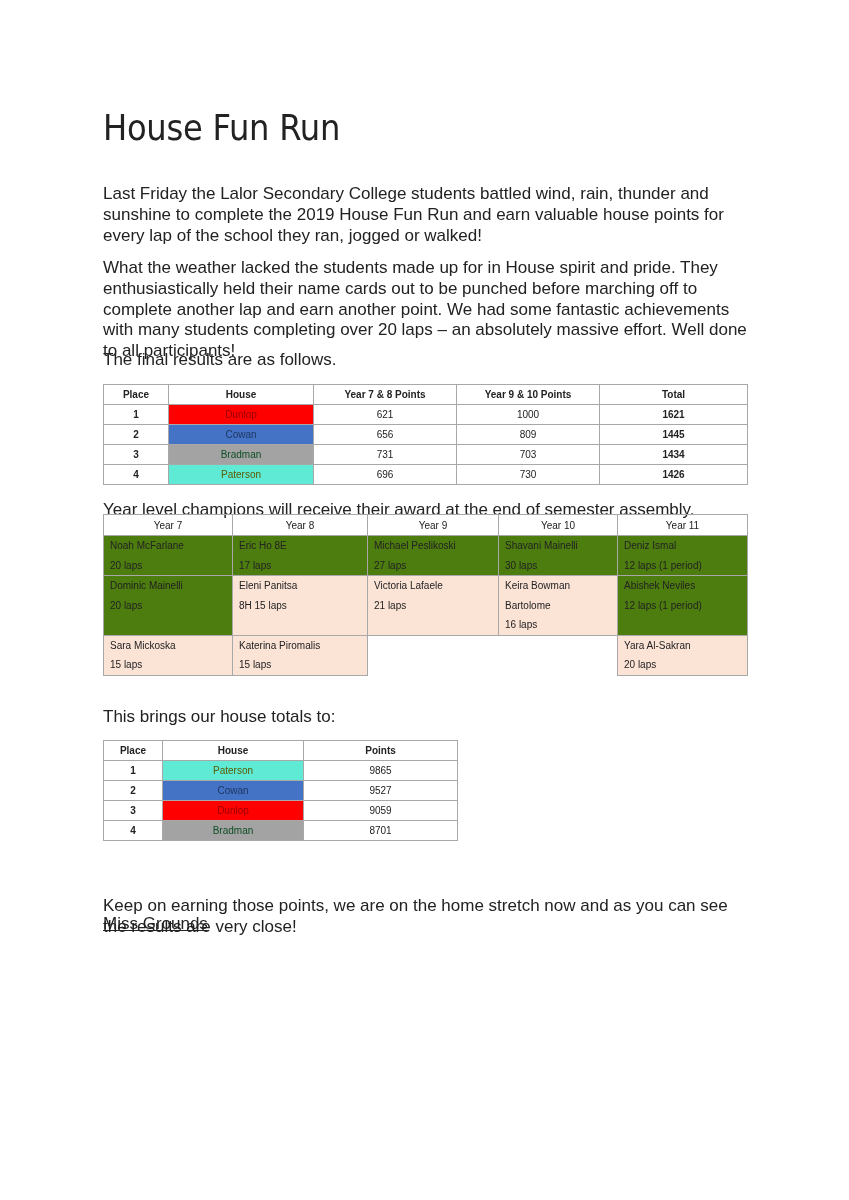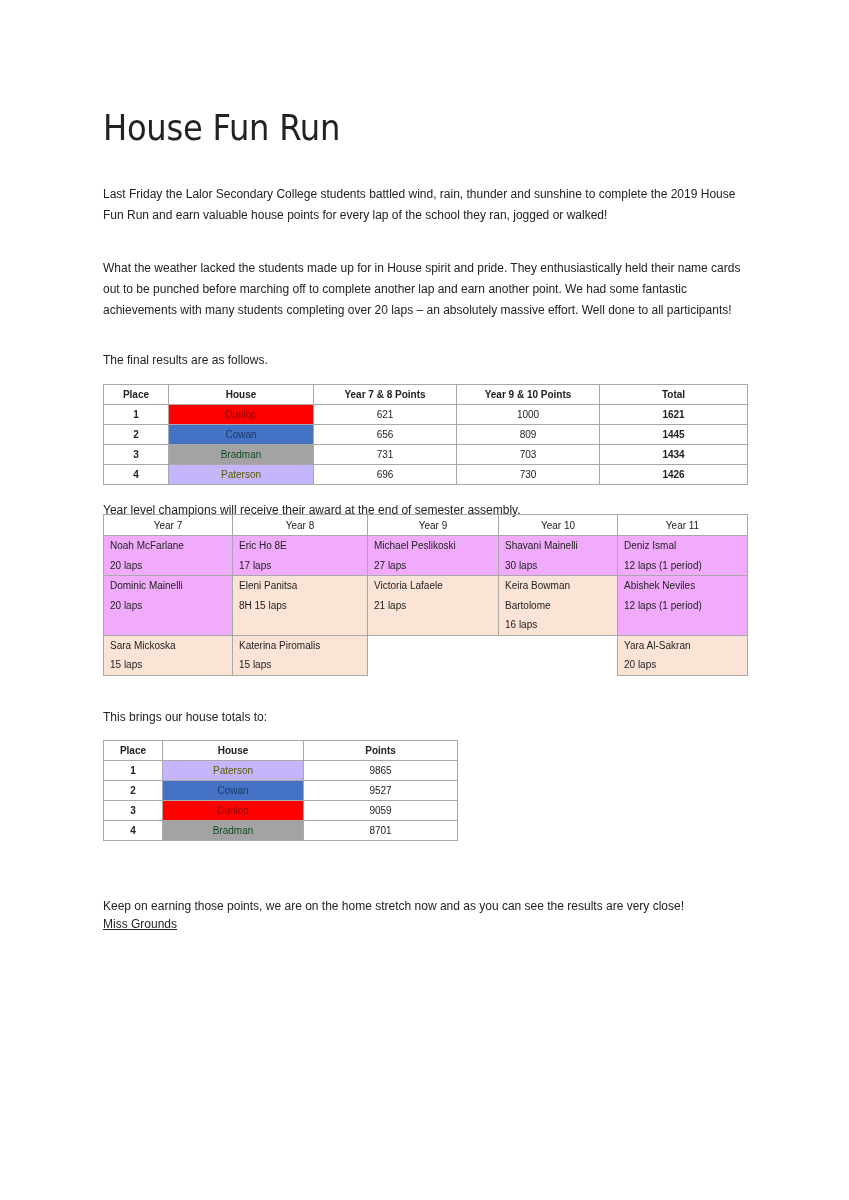--- a/index.html
+++ b/index.html
@@ -2,34 +2,34 @@
 <html><head>
 <meta charset="utf-8">
 <style>
   html, body { margin: 0; padding: 0; background: #ffffff; }
   body { width: 849px; height: 1200px; position: relative; overflow: hidden;
          font-family: "Liberation Sans", "DejaVu Sans", sans-serif; color: #222; }
   .page { position: absolute; left: 103px; top: 0; width: 650px; }
   h1 { position: absolute; top: 108px; left: 0; margin: 0; font-weight: 300;
        font-size: 35px; color: #222; letter-spacing: -0.3px;
        font-family: "DejaVu Sans", sans-serif; font-weight: normal; transform: scaleX(0.92); transform-origin: left; }
-  .p { position: absolute; left: 0; margin: 0; font-size: 12px; line-height: 20.8px; color: #222; width: 650px; }
+  .p { position: absolute; left: 0; margin: 0; font-size: 17px; line-height: 20.8px; color: #222; width: 650px; }
   table { border-collapse: collapse; position: absolute; left: 0; font-size: 10px; }
   td, th { border: 1px solid #a8a8a8; padding: 0 6px; height: 19px; }
   .t1 th, .t1 td, .t3 th, .t3 td { text-align: center; }
   .t1 th, .t3 th { font-weight: bold; }
   .t1 td.total { font-weight: bold; }
   .t1 td.place, .t3 td.place { font-weight: bold; }
   .red { background: #ff0000; color: #9a0000; }
   .blue { background: #4472c4; color: #1f3864; }
   .green { background: #a3a3a3; color: #0f4d24; }
-  .yellow { background: #c4b5fd; color: #5a5a00; }
+  .yellow { background: #5eead4; color: #5a5a00; }
   .t2 th { font-weight: normal; text-align: center; height: 20px; }
   .t2 td { vertical-align: top; padding: 0 6px; line-height: 19.5px; }
-  .lb { background: #f0abfc; }
+  .lb { background: #4d7c0f; }
   .pk { background: #fbe3d6; }
   .empty { border: none; background: #fff; }
 </style>
 </head>
 <body>
 
 <div class="page">
   <h1>House Fun Run</h1>
 
   <p class="p" style="top:184px;">Last Friday the Lalor Secondary College students battled wind, rain, thunder and sunshine to complete the 2019 House Fun Run and earn valuable house points for every lap of the school they ran, jogged or walked!</p>

